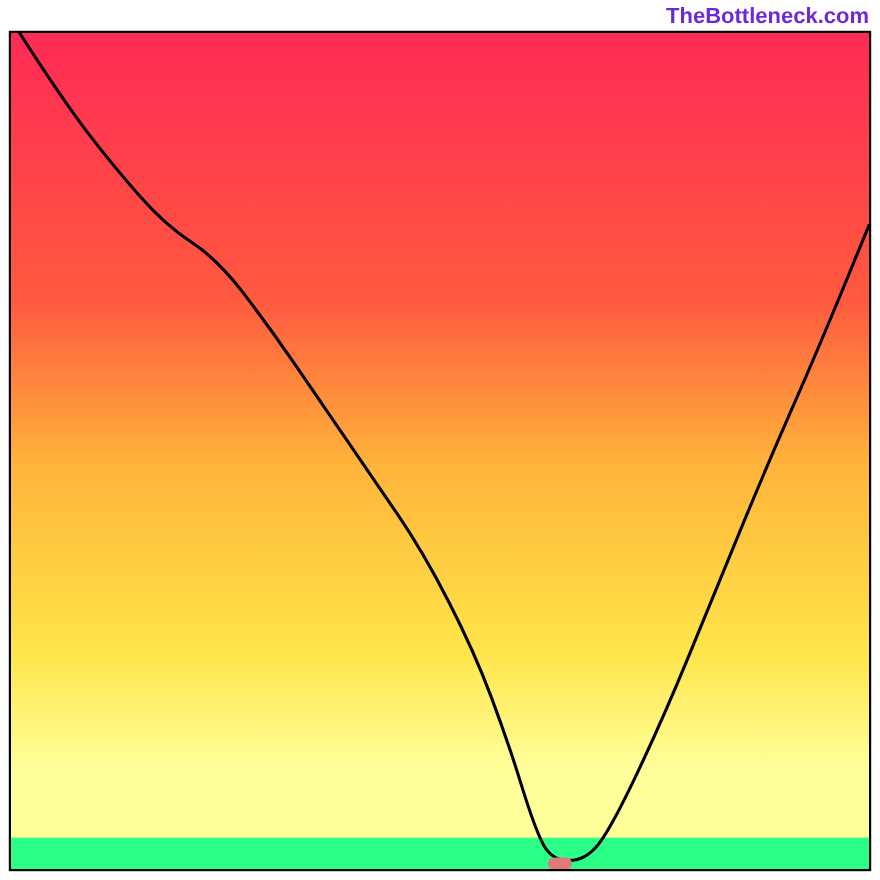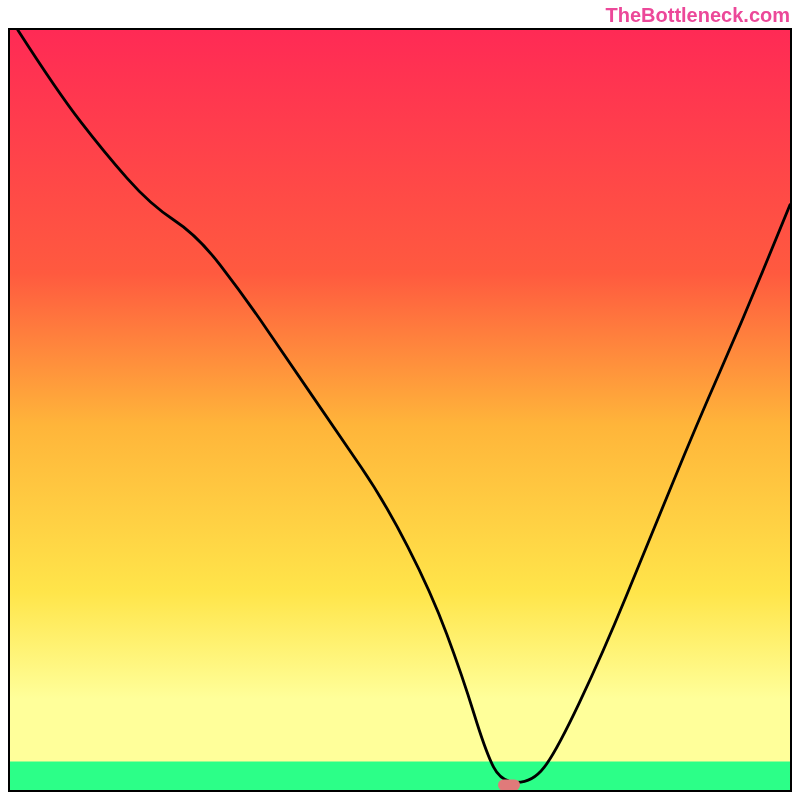--- a/index.html
+++ b/index.html
@@ -30,21 +30,21 @@
     position: absolute;
     inset: 0;
     z-index: 0;
   }
   .attribution {
     position: absolute;
     right: 10px;
     top: 4px;
     font-size: 20px;
     font-weight: 600;
-    color: #ec4899;
+    color: #6d28d9;
   }
   svg.curve-layer {
     position: absolute;
     inset: 0;
     z-index: 2;
   }
   .marker-pill {
     position: absolute;
     width: 22px;
     height: 11px;

